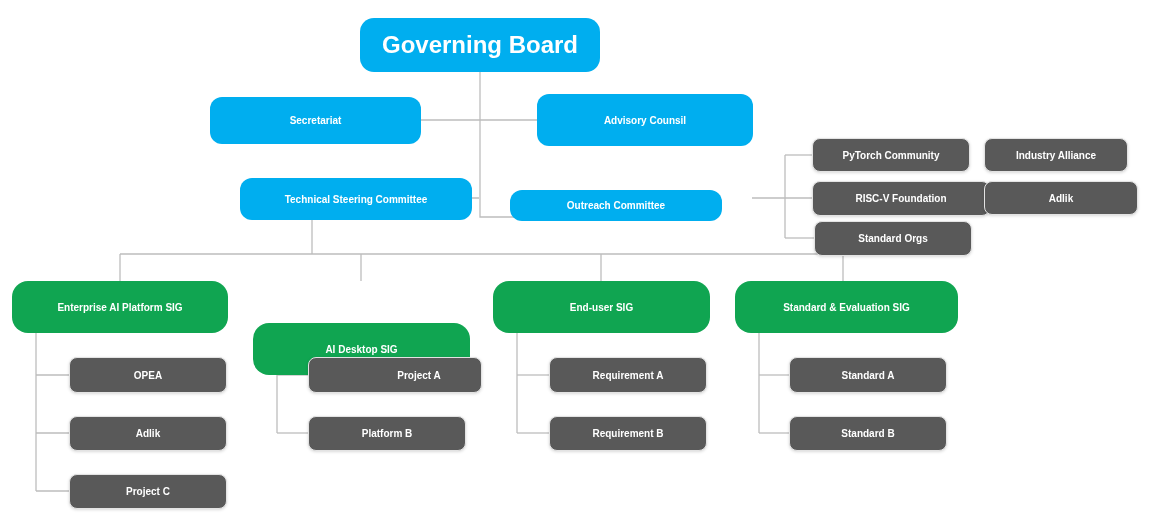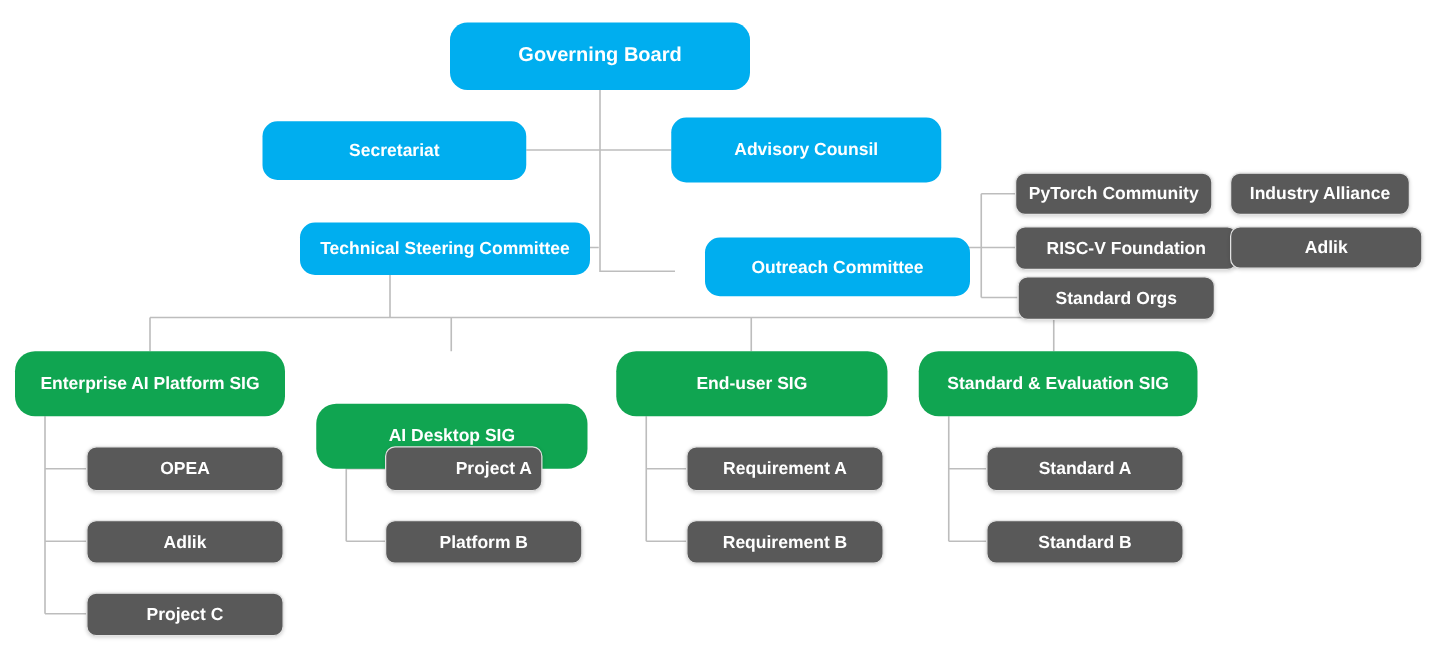--- a/index.html
+++ b/index.html
@@ -8,28 +8,28 @@
   }
   html,body{margin:0;padding:0;background:var(--background);}
   .canvas{
     position:relative;width:1153px;height:517px;background:var(--background);
     font-family:"Liberation Sans",sans-serif;overflow:hidden;
   }
   .lines{position:absolute;left:0;top:0;width:1153px;height:517px;}
   .lines path{stroke:var(--line);stroke-width:1.3;fill:none;}
   .node{
     position:absolute;display:flex;align-items:center;justify-content:center;
-    color:var(--text);font-weight:bold;font-size:14px;text-align:center;
+    color:var(--text);font-weight:bold;font-size:10px;text-align:center;
     box-sizing:border-box;line-height:1.1;
   }
   .blue{background:var(--blue);border-radius:12px;}
   .green{background:var(--green);border-radius:16px;}
   .gray{background:var(--gray);border-radius:8px;
         border:1px solid #e3e3e3;box-shadow:0 1px 3px rgba(0,0,0,0.15);}
-  .root{font-size:16px;border-radius:14px;}
+  .root{font-size:24px;border-radius:14px;}
 </style>
 </head>
 <body>
 
 <div class="canvas">
 
   <svg class="lines" viewBox="0 0 1153 517" xmlns="http://www.w3.org/2000/svg">
 
     <path d="M480 72 V217 H540"></path>
     <path d="M421 120 H537"></path>
@@ -63,38 +63,38 @@
     <path d="M759 333 V433"></path>
     <path d="M759 375 H789"></path>
     <path d="M759 433 H789"></path>
   </svg>
 
   <div class="node blue root" style="left:360px;top:18px;width:240px;height:54px;">Governing Board</div>
 
   <div class="node blue" style="left:210px;top:97px;width:211px;height:47px;">Secretariat</div>
   <div class="node blue" style="left:537px;top:94px;width:216px;height:52px;">Advisory Counsil</div>
   <div class="node blue" style="left:196px;top:178px;width:232px;height:42px;margin-left:44px;">Technical Steering Committee</div>
-  <div class="node blue" style="left:564px;top:190px;width:212px;height:47px;">Outreach Committee</div>
+  <div class="node blue" style="left:510px;top:190px;width:212px;height:31px;">Outreach Committee</div>
 
   <div class="node gray" style="left:812px;top:138px;width:158px;height:34px;">PyTorch Community</div>
   <div class="node gray" style="left:812px;top:181px;width:178px;height:35px;">RISC-V Foundation</div>
   <div class="node gray" style="left:814px;top:221px;width:158px;height:35px;">Standard Orgs</div>
   <div class="node gray" style="left:984px;top:138px;width:144px;height:34px;">Industry Alliance</div>
   <div class="node gray" style="left:984px;top:181px;width:154px;height:34px;">Adlik</div>
 
   <div class="node green" style="left:12px;top:281px;width:216px;height:52px;">Enterprise AI Platform SIG</div>
   <div class="node green" style="left:253px;top:281px;width:217px;height:52px;margin-top:42px;">AI Desktop SIG</div>
   <div class="node green" style="left:493px;top:281px;width:217px;height:52px;">End-user SIG</div>
   <div class="node green" style="left:735px;top:281px;width:223px;height:52px;">Standard &amp; Evaluation SIG</div>
 
   <div class="node gray" style="left:69px;top:357px;width:158px;height:36px;">OPEA</div>
   <div class="node gray" style="left:69px;top:416px;width:158px;height:35px;">Adlik</div>
   <div class="node gray" style="left:69px;top:474px;width:158px;height:35px;">Project C</div>
 
-  <div class="node gray" style="left:308px;top:357px;width:126px;height:36px;padding-left:48px;">Project A</div>
+  <div class="node gray" style="left:308px;top:357px;width:174px;height:36px;padding-left:48px;">Project A</div>
   <div class="node gray" style="left:308px;top:416px;width:158px;height:35px;">Platform B</div>
 
   <div class="node gray" style="left:549px;top:357px;width:158px;height:36px;">Requirement A</div>
   <div class="node gray" style="left:549px;top:416px;width:158px;height:35px;">Requirement B</div>
 
   <div class="node gray" style="left:789px;top:357px;width:158px;height:36px;">Standard A</div>
   <div class="node gray" style="left:789px;top:416px;width:158px;height:35px;">Standard B</div>
 
 </div>
 

